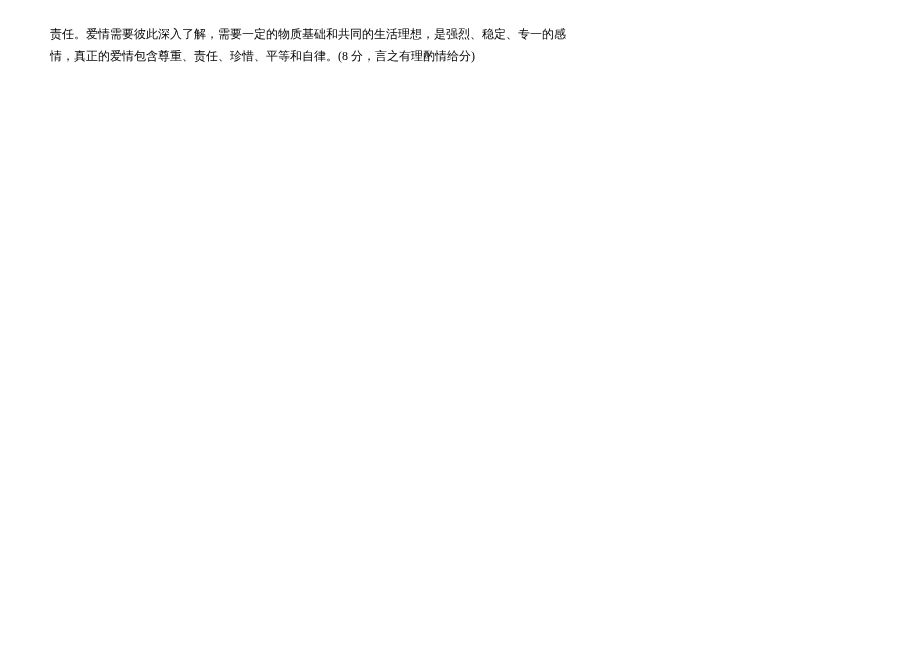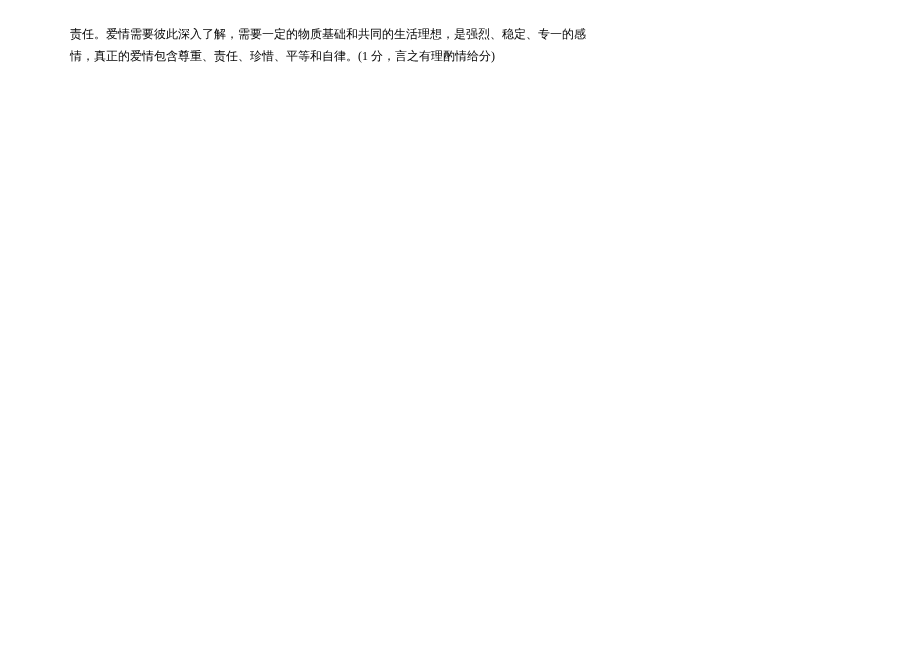--- a/index.html
+++ b/index.html
@@ -10,26 +10,25 @@
       background: #ffffff;
       font-family: "SimSun", "宋体", serif;
       font-size: 12px;
       color: #000000;
       line-height: 1.8;
     }
     .content {
       padding-top: 24px;
       padding-left: 50px;
       padding-right: 46px;
-      margin-left: 20px;
     }
     .paragraph {
       margin: 0;
       white-space: normal;
     }
   </style>
 </head>
 <body>
 
 <div class="content">
   <p class="paragraph">责任。爱情需要彼此深入了解，需要一定的物质基础和共同的生活理想，是强烈、稳定、专一的感</p>
-  <p class="paragraph">情，真正的爱情包含尊重、责任、珍惜、平等和自律。(1 分，言之有理酌情给分)</p>
+  <p class="paragraph">情，真正的爱情包含尊重、责任、珍惜、平等和自律。(8 分，言之有理酌情给分)</p>
 </div>
 
 </body></html>

